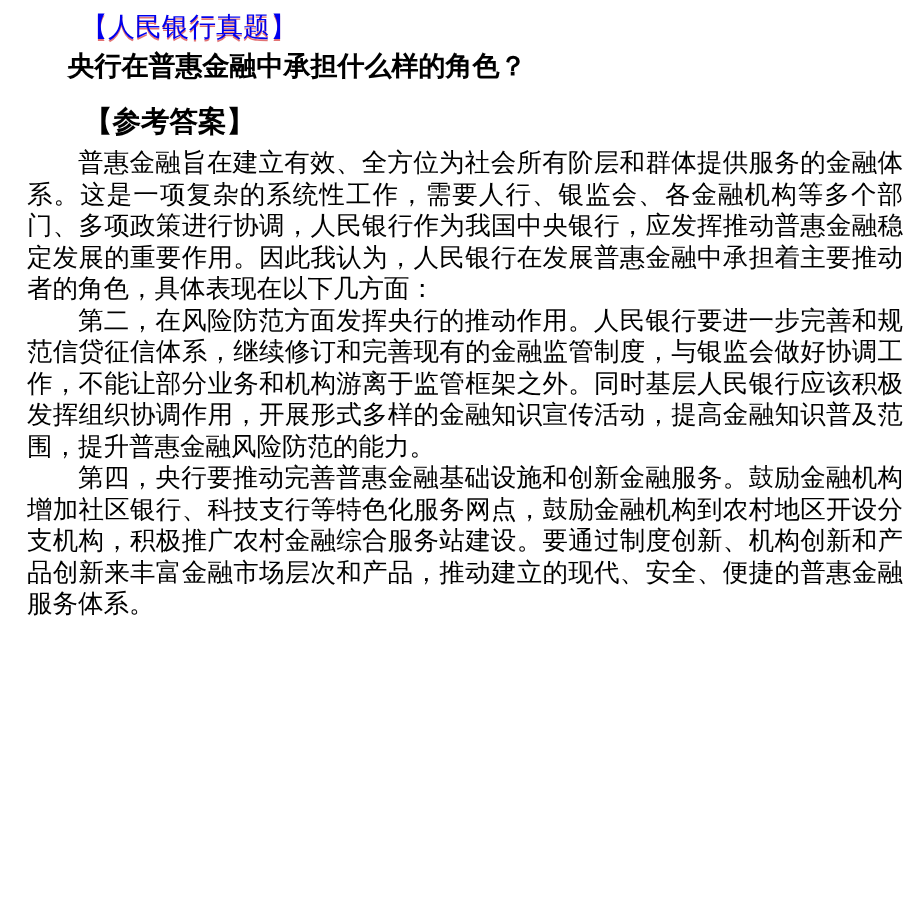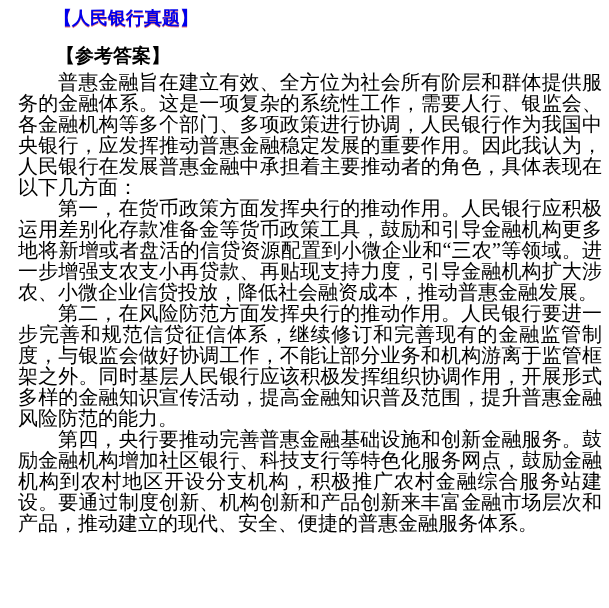--- a/index.html
+++ b/index.html
@@ -15,21 +15,21 @@
     padding: 6px 7px 4px 18px;
     background: #ffffff;
     overflow: hidden;
     font-family: "Liberation Serif", "DejaVu Serif", serif;
     color: #000000;
   }
   .exam-tag {
     margin: 0 0 0 2em;
     font-size: 18px;
     line-height: 24px;
-    font-weight: bold;
+    font-weight: normal;
     color: #0000EE;
     
     text-shadow: 0 1px 0 rgba(204, 0, 0, 0.55);
   }
   .question {
     margin: 2px 0 0 1.5em;
     font-size: 18px;
     line-height: 24px;
     font-weight: bold;
     color: #000000;
@@ -39,40 +39,40 @@
   }
   .answer-tag {
     margin: 0 0 4px 2em;
     font-size: 19px;
     line-height: 24px;
     font-weight: bold;
     color: #000000;
   }
   .para {
     margin: 0;
-    font-size: 20px;
+    font-size: 17px;
     line-height: 21px;
     text-indent: 2em;
     text-align: justify;
     text-justify: inter-ideograph;
     word-break: break-all;
   }
 </style>
 </head>
 <body>
 
 <div class="page">
   <h3 class="exam-tag">【人民银行真题】</h3>
 
+  <h2 class="question">央行在普惠金融中承担什么样的角色？</h2>
 
   <div class="spacer-line"></div>
 
   <h3 class="answer-tag">【参考答案】</h3>
 
   <p class="para">普惠金融旨在建立有效、全方位为社会所有阶层和群体提供服务的金融体系。这是一项复杂的系统性工作，需要人行、银监会、各金融机构等多个部门、多项政策进行协调，人民银行作为我国中央银行，应发挥推动普惠金融稳定发展的重要作用。因此我认为，人民银行在发展普惠金融中承担着主要推动者的角色，具体表现在以下几方面：</p>
 
-  <p class="para">第一，在货币政策方面发挥央行的推动作用。人民银行应积极运用差别化存款准备金等货币政策工具，鼓励和引导金融机构更多地将新增或者盘活的信贷资源配置到小微企业和“三农”等领域。进一步增强支农支小再贷款、再贴现支持力度，引导金融机构扩大涉农、小微企业信贷投放，降低社会融资成本，推动普惠金融发展。</p>
 
   <p class="para">第二，在风险防范方面发挥央行的推动作用。人民银行要进一步完善和规范信贷征信体系，继续修订和完善现有的金融监管制度，与银监会做好协调工作，不能让部分业务和机构游离于监管框架之外。同时基层人民银行应该积极发挥组织协调作用，开展形式多样的金融知识宣传活动，提高金融知识普及范围，提升普惠金融风险防范的能力。</p>
 
 
   <p class="para">第四，央行要推动完善普惠金融基础设施和创新金融服务。鼓励金融机构增加社区银行、科技支行等特色化服务网点，鼓励金融机构到农村地区开设分支机构，积极推广农村金融综合服务站建设。要通过制度创新、机构创新和产品创新来丰富金融市场层次和产品，推动建立的现代、安全、便捷的普惠金融服务体系。</p>
 </div>
 
 </body></html>

